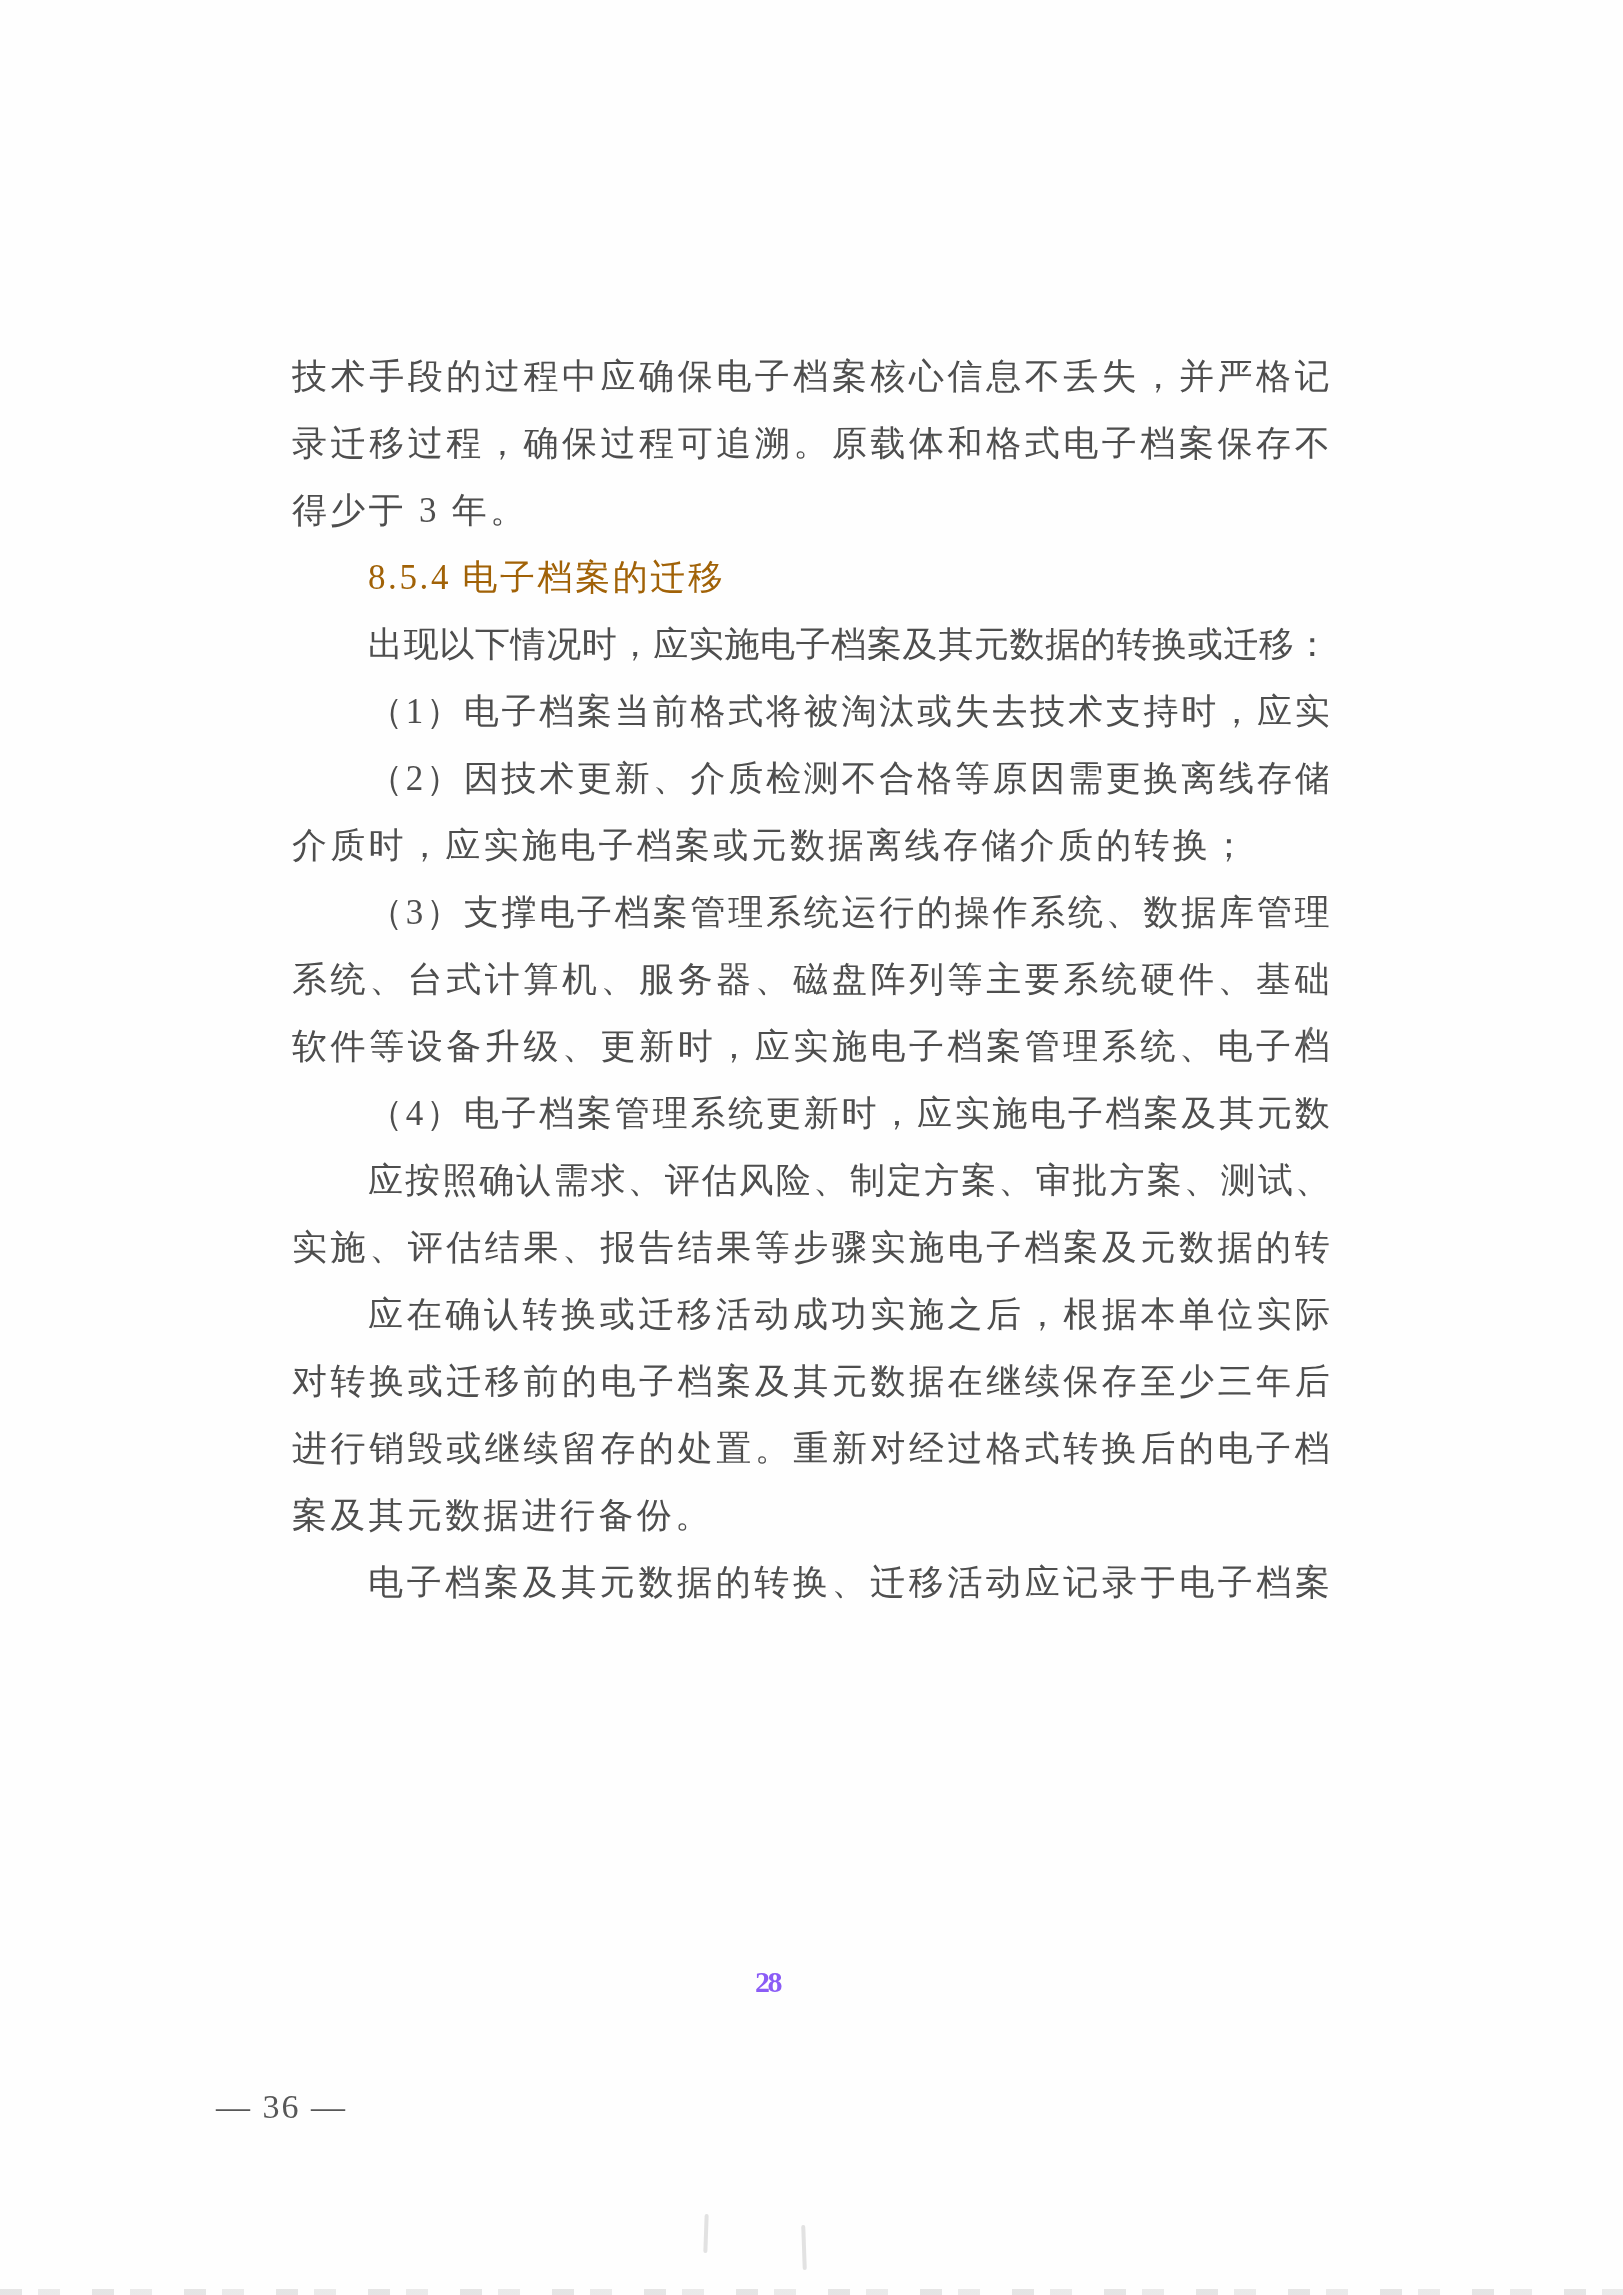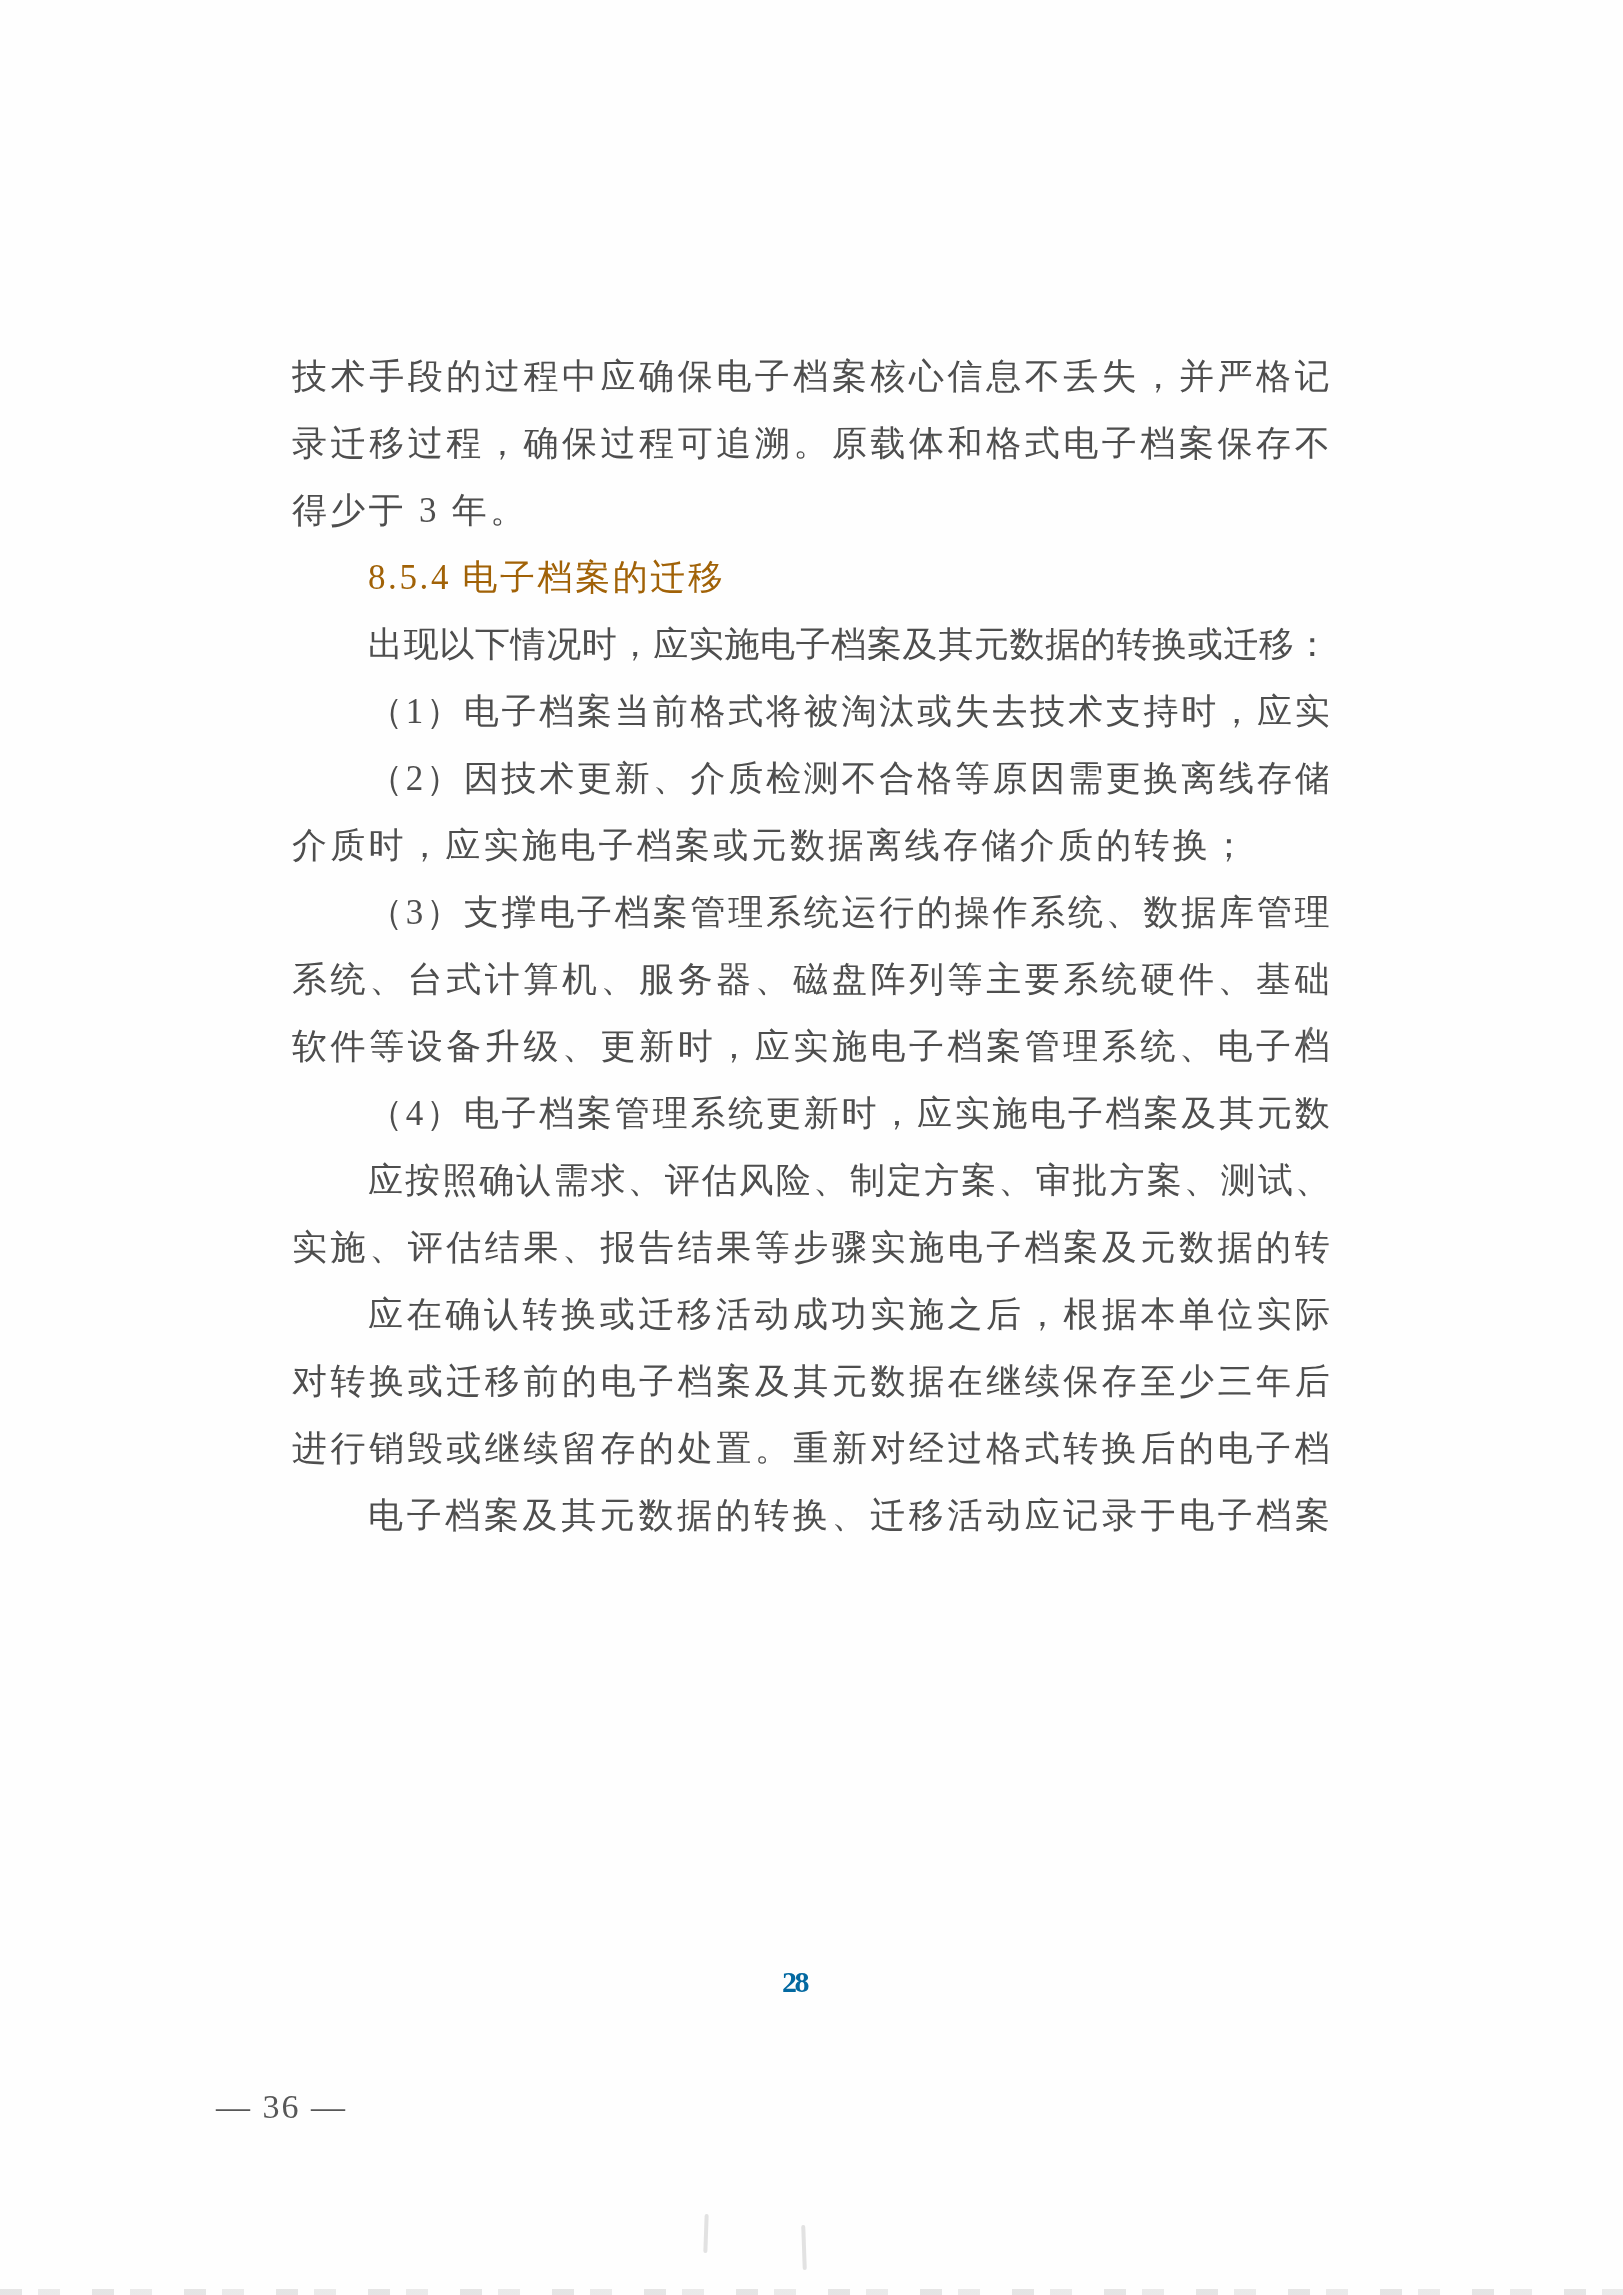--- a/index.html
+++ b/index.html
@@ -42,26 +42,25 @@
   .line.heading {
     color: #a16207;
     letter-spacing: 2.6px;
   }
   
   .inner-pagenum {
     position: absolute;
     left: 755px;
     top: 1960px;
     width: 79px;
-    text-align: center;
     font-size: 30px;
     line-height: 43px;
     font-weight: 700;
     letter-spacing: -2.6px;
-    color: #0369a1;
+    color: #8b5cf6;
   }
   .outer-pagenum {
     position: absolute;
     left: 216px;
     top: 2061px;
     font-size: 34px;
     line-height: 52px;
     letter-spacing: 2px;
     color: #575757;
     margin-top: 20px;
@@ -502,20 +501,21 @@
         <span>格</span>
         <span>式</span>
         <span>转</span>
         <span>换</span>
         <span>后</span>
         <span>的</span>
         <span>电</span>
         <span>子</span>
         <span>档</span>
       </div>
+      <div class="line">案及其元数据进行备份。</div>
       <div class="line indent justify">
         <span>电</span>
         <span>子</span>
         <span>档</span>
         <span>案</span>
         <span>及</span>
         <span>其</span>
         <span>元</span>
         <span>数</span>
         <span>据</span>

